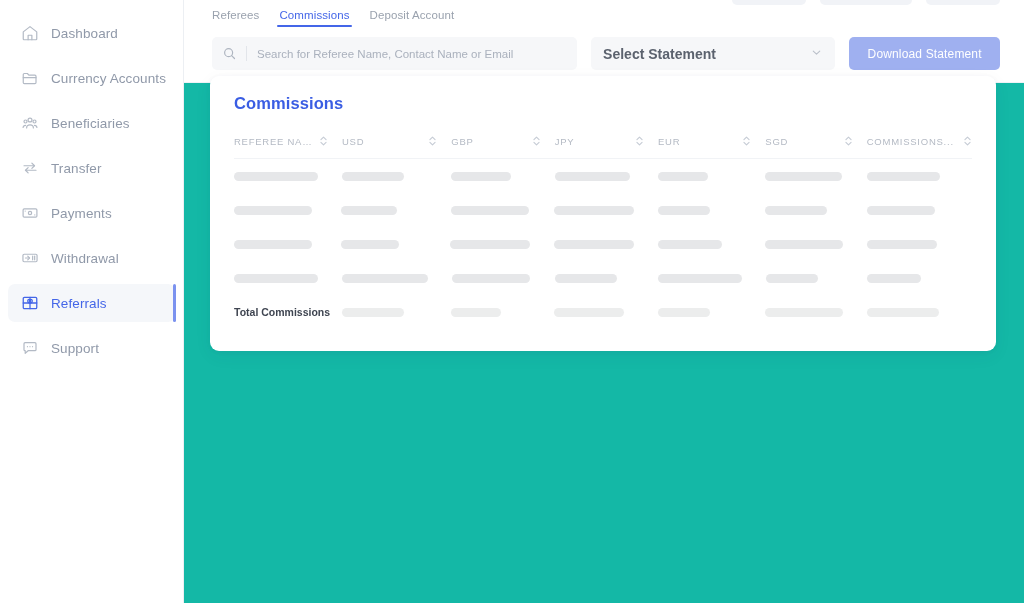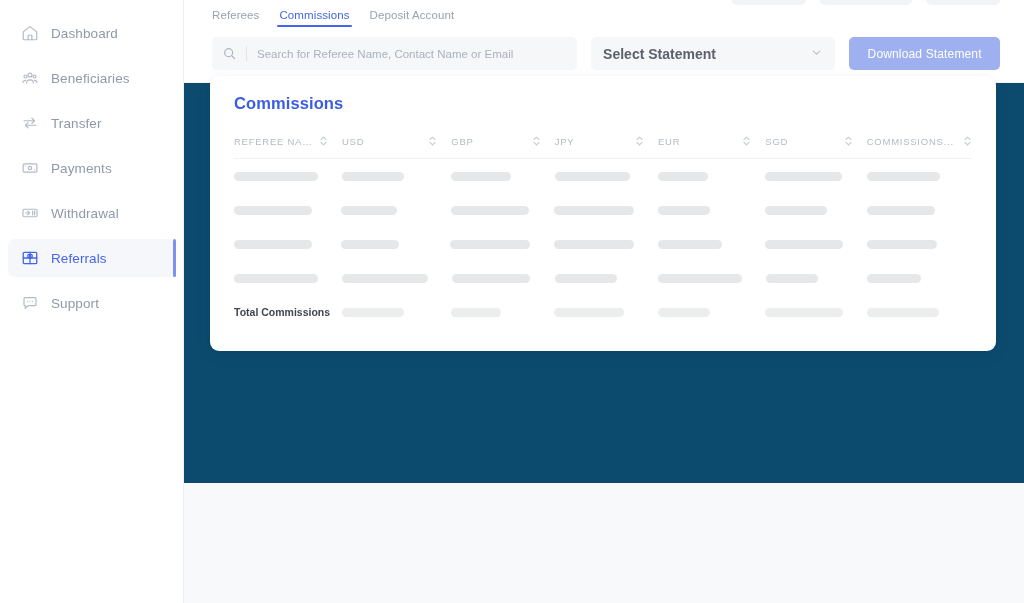--- a/index.html
+++ b/index.html
@@ -81,22 +81,22 @@
     width: 3px;
     height: 38px;
     background: #7b92ef;
     border-radius: 2px;
   }
 
   
   .main {
     position: relative;
     flex: 1;
-    height: 483px;
-    background: #0c4a6e;
+    height: 603px;
+    background: #14b8a6;
     overflow: hidden;
   }
 
   
   .topbar-ghosts {
     position: absolute;
     top: -8px;
     right: 24px;
     display: flex;
     gap: 14px;
@@ -336,20 +336,29 @@
     <div class="nav-item">
       <span class="nav-icon">
         <svg width="18" height="18" viewBox="0 0 24 24" fill="none" stroke="#b3bac5" stroke-width="1.6" stroke-linecap="round" stroke-linejoin="round">
           <path d="M3 10.5L12 3.5l9 7V20a1 1 0 0 1-1 1H4a1 1 0 0 1-1-1z"></path>
           <path d="M9.5 21v-6h5v6"></path>
         </svg>
       </span>
       <span class="nav-label">Dashboard</span>
     </div>
 
+    <div class="nav-item">
+      <span class="nav-icon">
+        <svg width="18" height="18" viewBox="0 0 24 24" fill="none" stroke="#b3bac5" stroke-width="1.6" stroke-linecap="round" stroke-linejoin="round">
+          <path d="M3 7.5a1.5 1.5 0 0 1 1.5-1.5h4l2 2.2h8A1.5 1.5 0 0 1 20 9.7v8.3a1.5 1.5 0 0 1-1.5 1.5h-14A1.5 1.5 0 0 1 3 18z"></path>
+          <path d="M3 11.5h17"></path>
+        </svg>
+      </span>
+      <span class="nav-label">Currency Accounts</span>
+    </div>
 
     <div class="nav-item">
       <span class="nav-icon">
         <svg width="18" height="18" viewBox="0 0 24 24" fill="none" stroke="#b3bac5" stroke-width="1.6" stroke-linecap="round" stroke-linejoin="round">
           <circle cx="12" cy="8" r="2.6"></circle>
           <circle cx="6" cy="10" r="2"></circle>
           <circle cx="18" cy="10" r="2"></circle>
           <path d="M7.5 18.5c0-2.4 2-4 4.5-4s4.5 1.6 4.5 4"></path>
           <path d="M2.8 18c0-1.7 1.3-2.8 3.2-2.8"></path>
           <path d="M21.2 18c0-1.7-1.3-2.8-3.2-2.8"></path>

